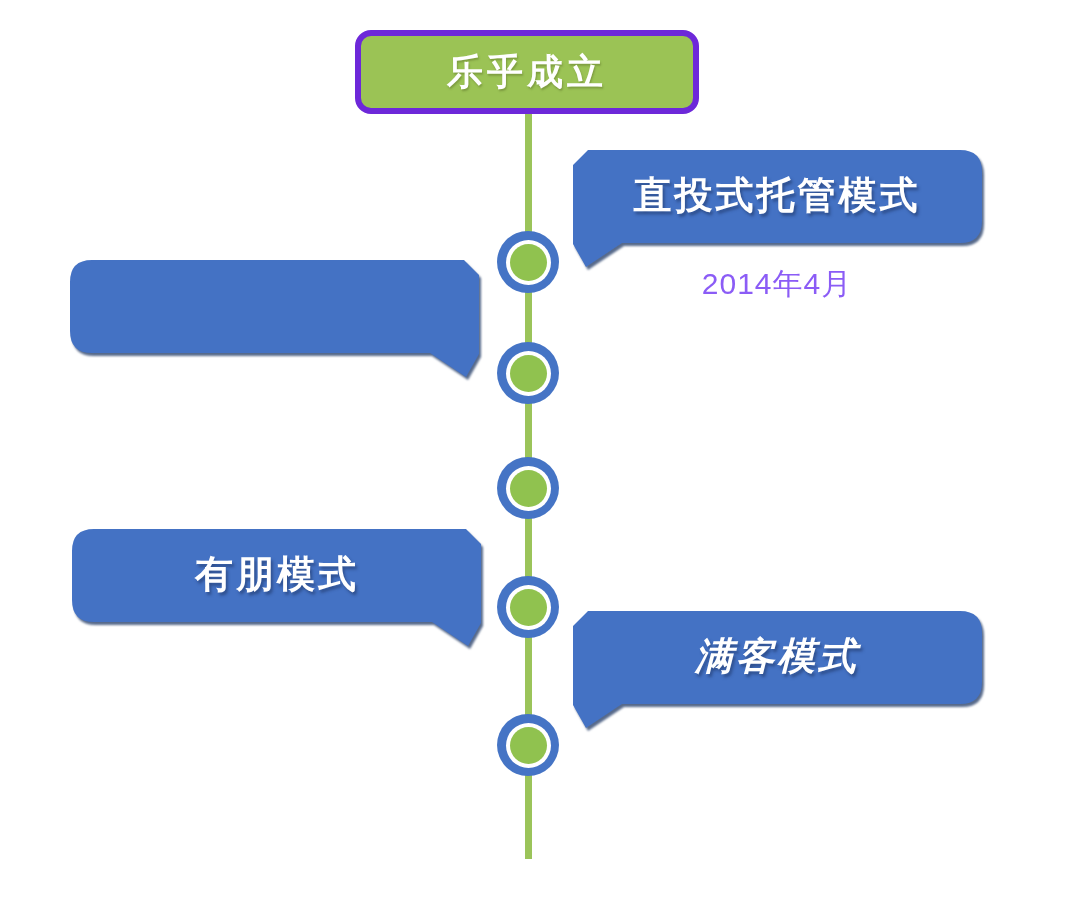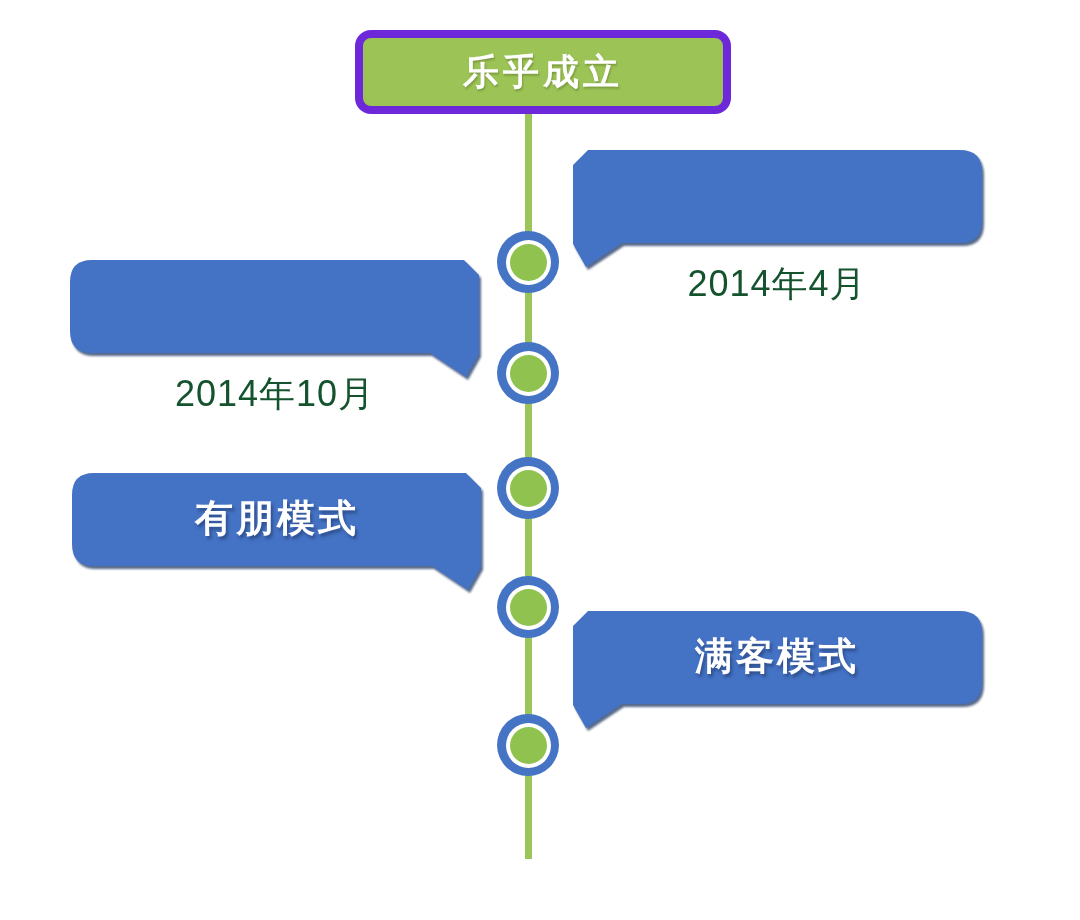--- a/index.html
+++ b/index.html
@@ -5,22 +5,22 @@
   * { margin: 0; padding: 0; box-sizing: border-box; }
   html, body { background: #ffffff; }
   body {
     font-family: "Liberation Sans", "DejaVu Sans", sans-serif;
     width: 1080px; height: 920px; position: relative; overflow: hidden;
   }
   .canvas { position: absolute; inset: 0; width: 1080px; height: 920px; }
 
   
   .header-box {
-    position: absolute; left: 355px; top: 30px; width: 376px; height: 84px;
-    background: #9BC355; border: 8px solid #6d28d9; border-radius: 16px;
+    position: absolute; left: 355px; top: 30px; width: 344px; height: 84px;
+    background: #9BC355; border: 6px solid #6d28d9; border-radius: 16px;
     display: flex; align-items: center; justify-content: center;
   }
   .header-box .title {
     color: #ffffff; font-size: 36px; font-weight: bold; letter-spacing: 4px;
     text-shadow: 1px 2px 2px rgba(90,110,40,0.45);
   }
 
   
   .spine {
     position: absolute; left: 525px; top: 112px; width: 7px; height: 747px;
@@ -45,57 +45,57 @@
   .callout svg path { filter: drop-shadow(2px 3px 1px rgba(31,56,100,0.75)); }
   .callout .label {
     position: absolute; left: 0; top: 0; width: 414px; height: 95px;
     display: flex; align-items: center; justify-content: center;
     color: #ffffff; font-size: 38px; font-weight: bold; letter-spacing: 3px;
     text-shadow: 2px 3px 3px rgba(25,45,90,0.5);
   }
   .callout .date {
     position: absolute; left: 0; top: 118px; width: 414px; height: 36px;
     display: flex; align-items: center; justify-content: center;
-    color: #14532d; font-size: 36px; letter-spacing: 1px;
+    color: #8b5cf6; font-size: 30px; letter-spacing: 1px;
   }
 </style>
 </head>
 <body>
 
 <div class="canvas">
 
   <div class="spine"></div>
 
   <div class="header-box">
     <span class="title">乐乎成立</span>
   </div>
 
   <div class="callout" style="left:570px; top:148px;">
     <svg viewBox="0 0 414 122">
       <path d="M 18 2 H 390 Q 412 2 412 24 V 73 Q 412 95 390 95 H 52 L 16 119 L 3 96 L 3 17 Z" fill="#4472C4"></path>
     </svg>
+    <div class="label">直投式托管模式</div>
     <div class="date">2014年4月</div>
   </div>
 
   <div class="callout" style="left:68px; top:258px;">
     <svg viewBox="0 0 414 122">
       <path d="M 396 2 H 24 Q 2 2 2 24 V 73 Q 2 95 24 95 H 362 L 398 119 L 411 96 L 411 17 Z" fill="#4472C4"></path>
     </svg>
-    <div class="date">2014年10月</div>
   </div>
 
 
-  <div class="callout" style="left:70px; top:471px;text-align:center;">
+  <div class="callout" style="left:70px; top:527px;text-align:center;">
     <svg viewBox="0 0 414 122">
       <path d="M 396 2 H 24 Q 2 2 2 24 V 73 Q 2 95 24 95 H 362 L 398 119 L 411 96 L 411 17 Z" fill="#4472C4"></path>
     </svg>
     <div class="label">有朋模式</div>
   </div>
 
-  <div class="callout" style="left:570px; top:609px;">
+  <div class="callout" style="left:570px; top:609px;font-style:italic;">
     <svg viewBox="0 0 414 122">
       <path d="M 18 2 H 390 Q 412 2 412 24 V 73 Q 412 95 390 95 H 52 L 16 119 L 3 96 L 3 17 Z" fill="#4472C4"></path>
     </svg>
     <div class="label">满客模式</div>
   </div>
 
   <div class="node" style="left:497px; top:231px;">
     <div class="node-gap">
         <div class="node-core"></div>
       </div>

